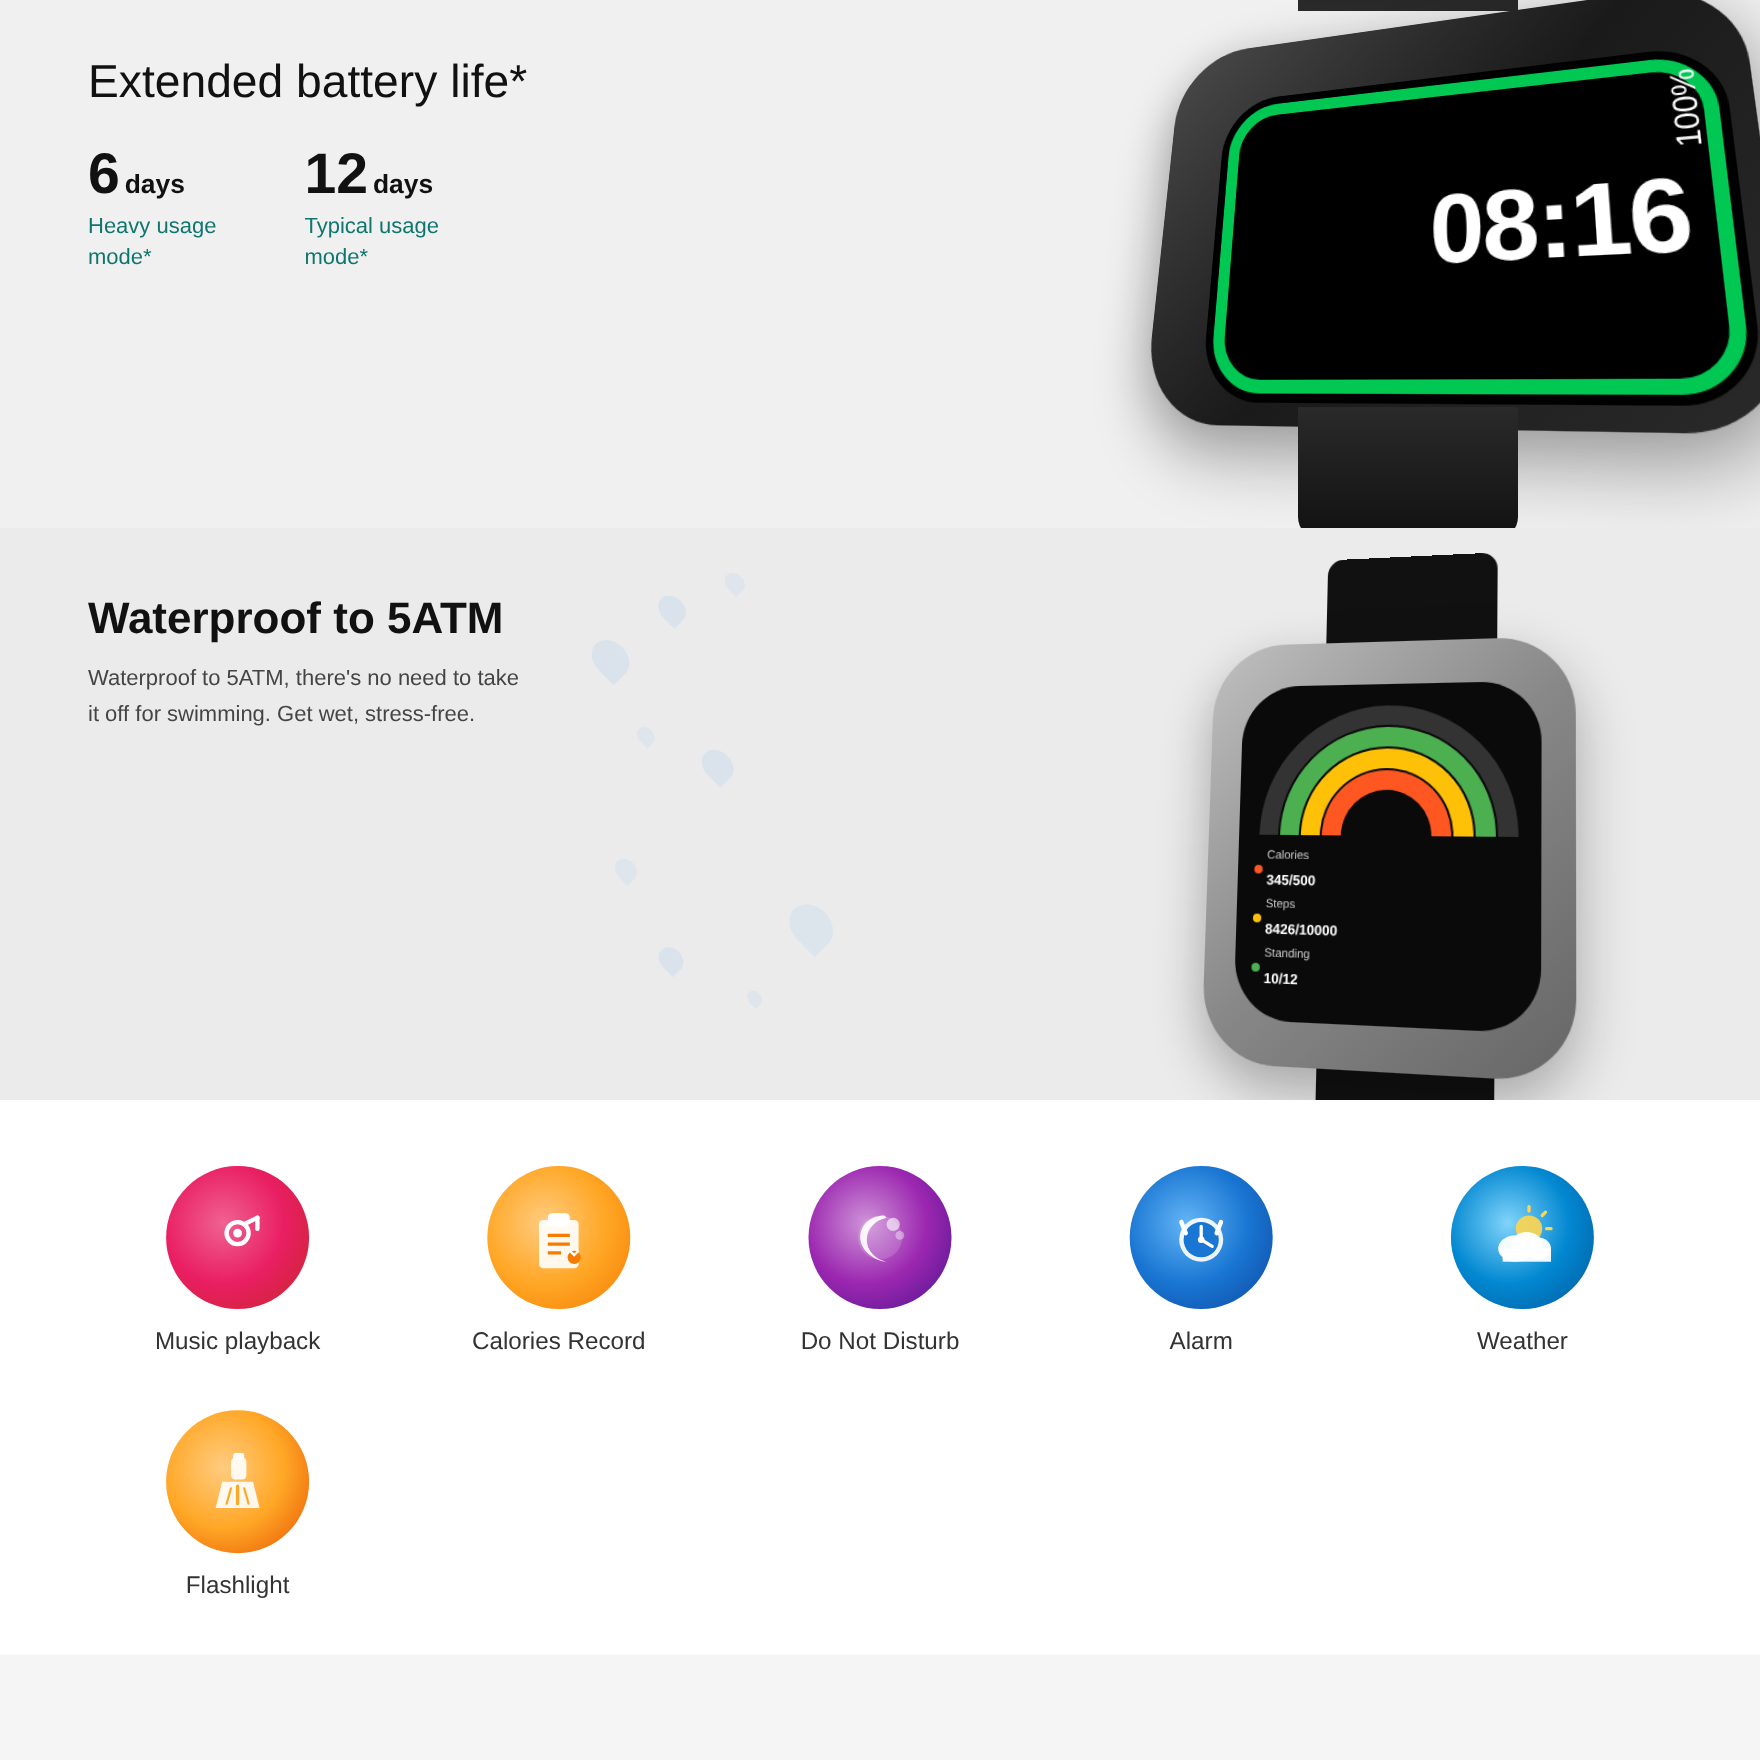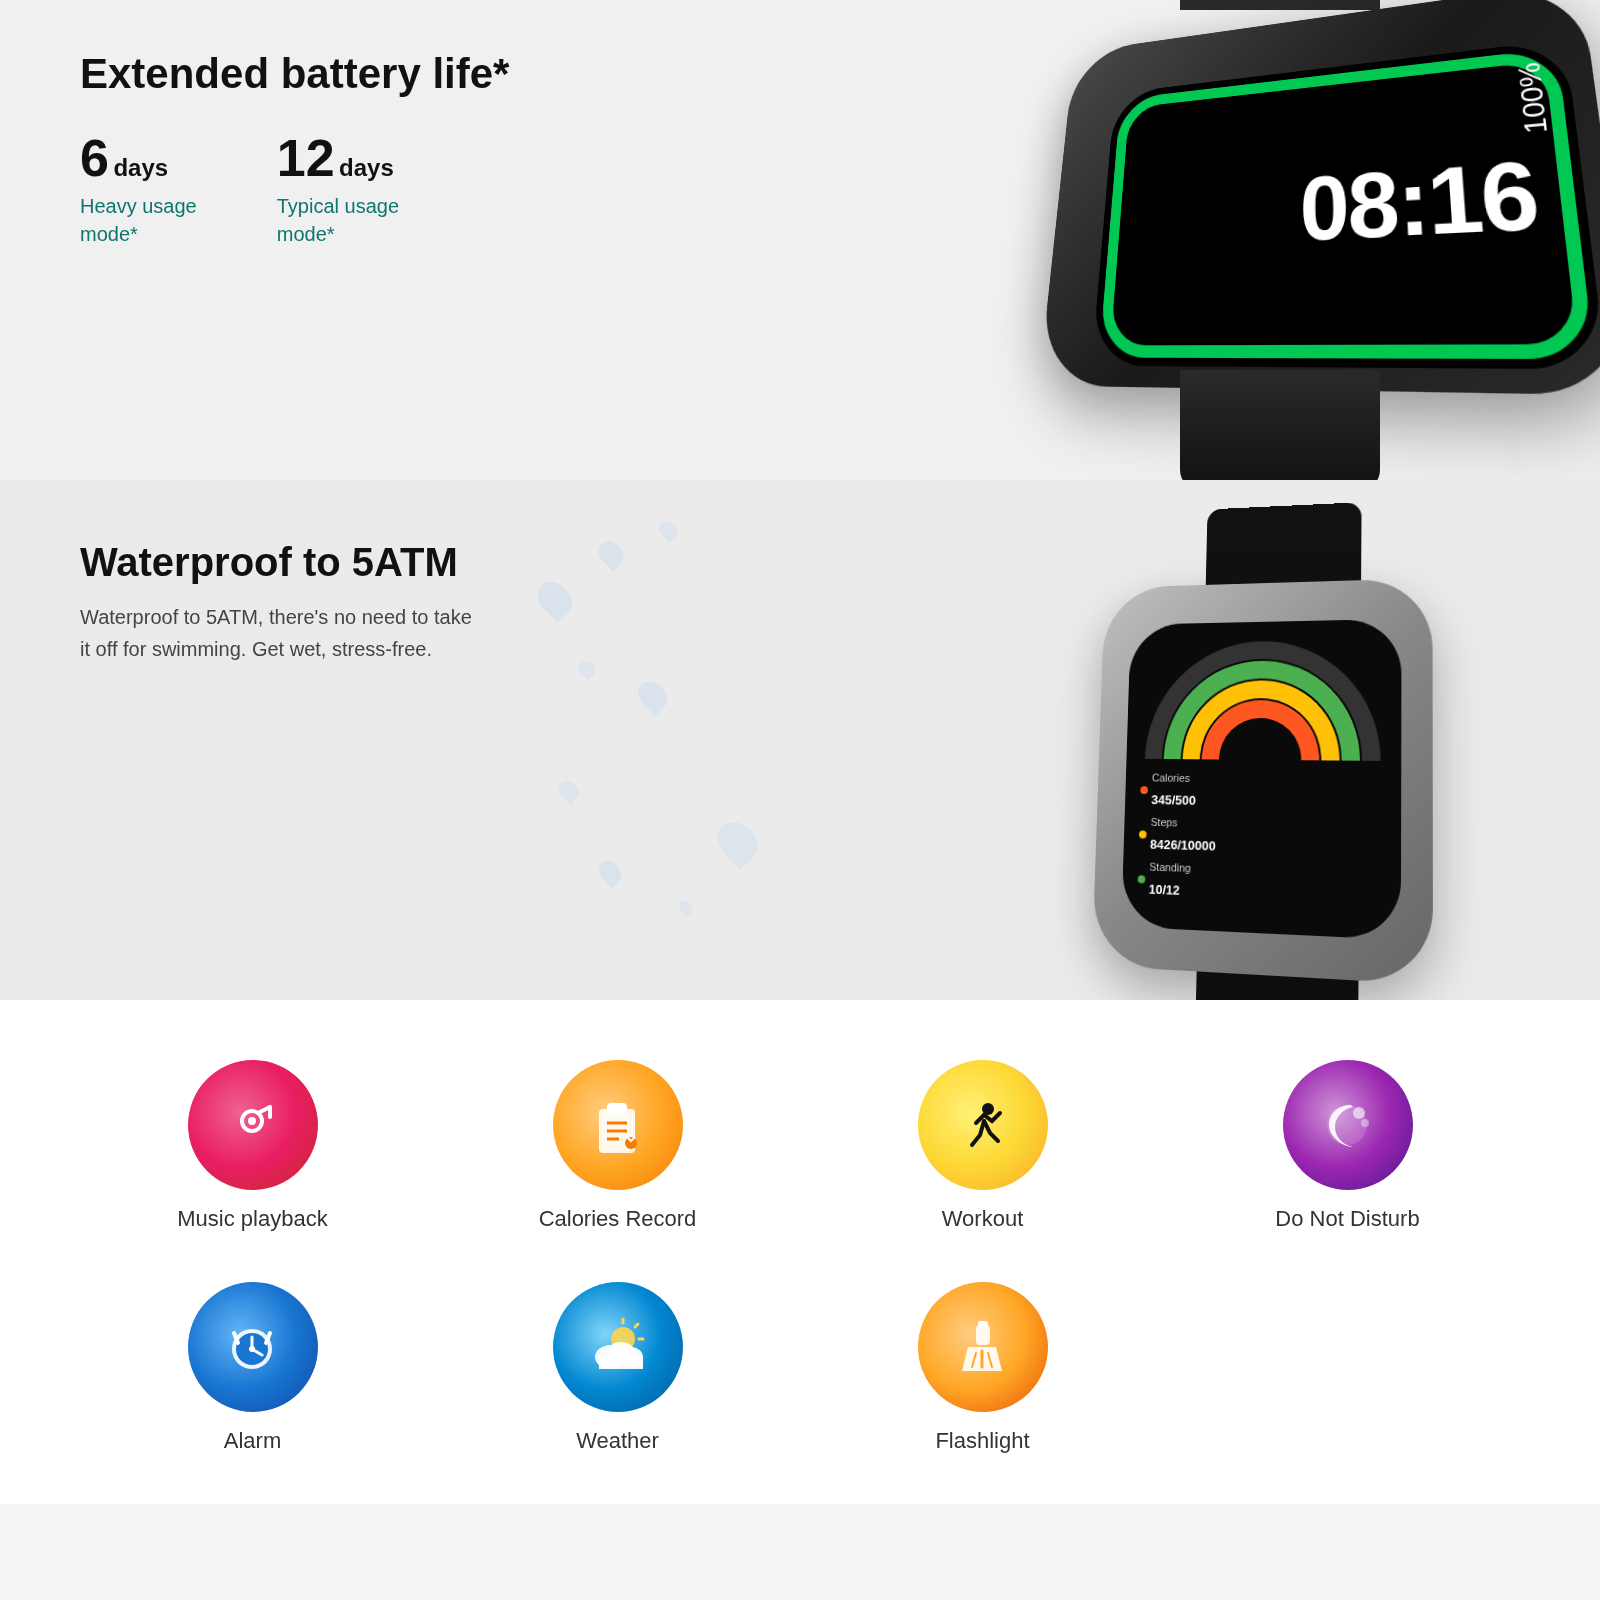--- a/index.html
+++ b/index.html
@@ -14,21 +14,21 @@
     
     .battery-section {
       background: #f0f0f0;
       padding: 50px 80px 0 80px;
       position: relative;
       height: 480px;
       overflow: hidden;
     }
     .battery-title {
       font-size: 42px;
-      font-weight: 700;
+      font-weight: 400;
       color: #111;
       margin-bottom: 30px;
     }
     .battery-stats {
       display: flex;
       gap: 80px;
       margin-bottom: 20px;
     }
     .battery-stat-item {}
     .battery-stat-number {
@@ -275,21 +275,21 @@
       margin: 0 auto;
     }
 
     
     .icons-section {
       background: #fff;
       padding: 60px 80px 50px;
     }
     .icons-grid {
       display: grid;
-      grid-template-columns: repeat(4, 1fr);
+      grid-template-columns: repeat(5, 1fr);
       gap: 50px 20px;
     }
     .icon-item {
       display: flex;
       flex-direction: column;
       align-items: center;
       gap: 16px;
     }
     .icon-circle {
       width: 130px;
@@ -447,32 +447,20 @@
           <line x1="22" y1="38" x2="42" y2="38" stroke="#f57c00" stroke-width="3"></line>
           <line x1="22" y1="46" x2="34" y2="46" stroke="#f57c00" stroke-width="3"></line>
 
           <circle cx="46" cy="50" r="6" fill="#f57c00"></circle>
           <path d="M42 44 L46 48 L50 44" stroke="white" stroke-width="2" fill="none"></path>
         </svg>
       </div>
       <span class="icon-label">Calories Record</span>
     </div>
 
-    <div class="icon-item">
-      <div class="icon-circle icon-workout">
-        <svg class="icon-svg" viewBox="0 0 65 65">
-
-          <circle cx="38" cy="16" r="6" fill="#111"></circle>
-          <path d="M26 30 L34 22 L42 28 L50 20" stroke="#111" stroke-width="4" fill="none" stroke-linecap="round"></path>
-          <path d="M34 28 L30 42 L22 52" stroke="#111" stroke-width="4" fill="none" stroke-linecap="round"></path>
-          <path d="M34 28 L40 40 L48 48" stroke="#111" stroke-width="4" fill="none" stroke-linecap="round"></path>
-        </svg>
-      </div>
-      <span class="icon-label">Workout</span>
-    </div>
 
 
     <div class="icon-item">
       <div class="icon-circle icon-dnd">
         <svg class="icon-svg" viewBox="0 0 65 65">
 
           <circle cx="32" cy="32" r="20" fill="white" opacity="0.15"></circle>
           <path d="M38 14 C28 16, 20 24, 20 34 C20 44, 28 52, 38 54 C28 54, 14 44, 14 32 C14 20, 24 12, 36 12 Z" fill="white" opacity="0.9"></path>
           <circle cx="44" cy="20" r="6" fill="white" opacity="0.6"></circle>
           <circle cx="50" cy="30" r="4" fill="white" opacity="0.4"></circle>

